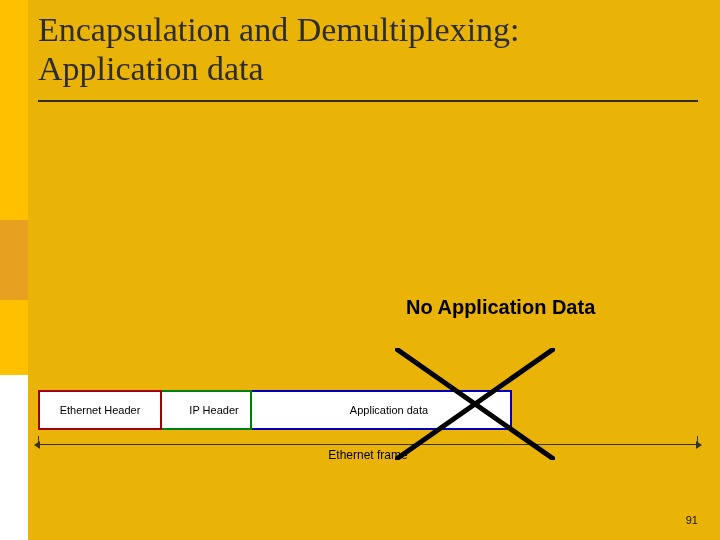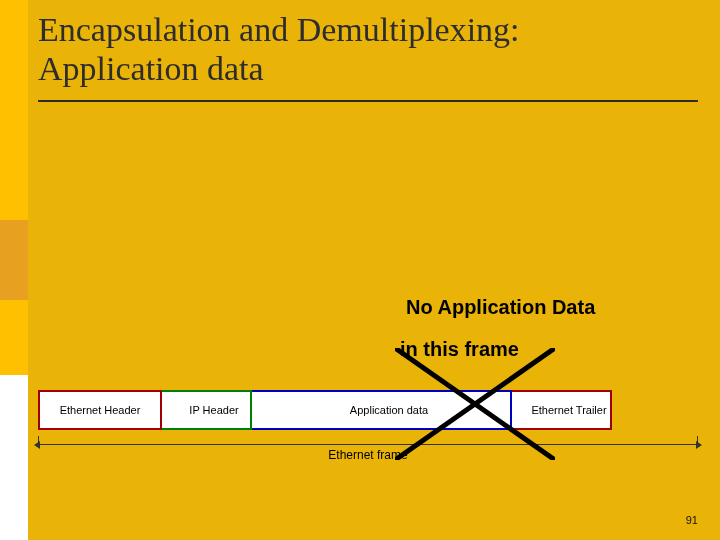--- a/index.html
+++ b/index.html
@@ -152,28 +152,26 @@
   <div class="sidebar-mid"></div>
   <div class="sidebar-bottom"></div>
 
   <div class="title">
     <span>Encapsulation and Demultiplexing:</span><br>
     <span>Application data</span>
   </div>
   <div class="title-underline"></div>
 
   <div class="caption1">No Application Data</div>
-  <div class="caption2">in this frame</div>
 
   <div class="diagram">
     <div class="frame-row">
       <div class="seg seg-eth-h">Ethernet Header</div>
       <div class="seg seg-ip">IP Header</div>
       <div class="seg seg-app">Application data</div>
-      <div class="seg seg-eth-t">Ethernet Trailer</div>
     </div>
     <div class="frame-brace">
       <div class="brace-line"></div>
       <div class="brace-tick-l"></div>
       <div class="brace-tick-r"></div>
       <div class="brace-arrow-l"></div>
       <div class="brace-arrow-r"></div>
     </div>
     <div class="frame-label">Ethernet frame</div>
   </div>

